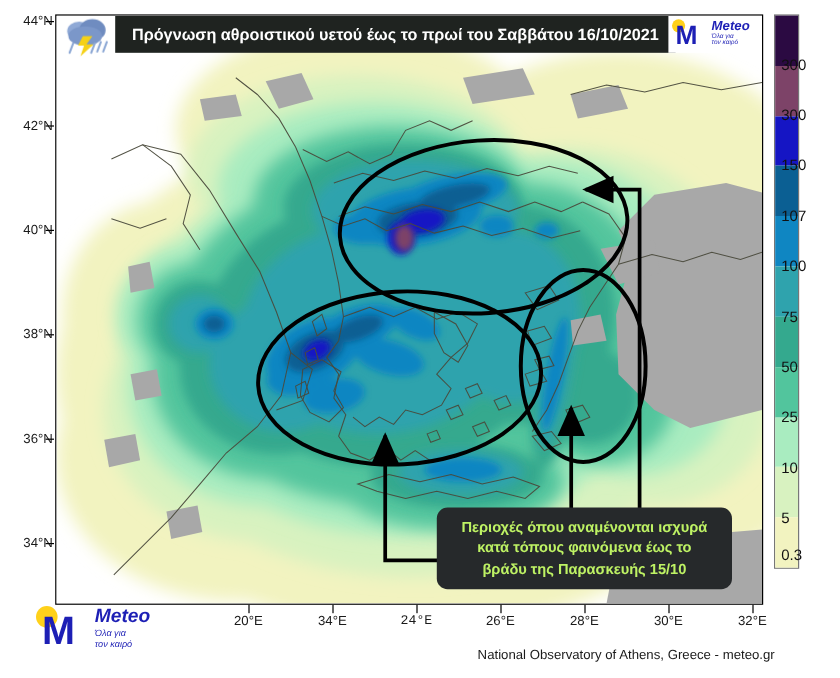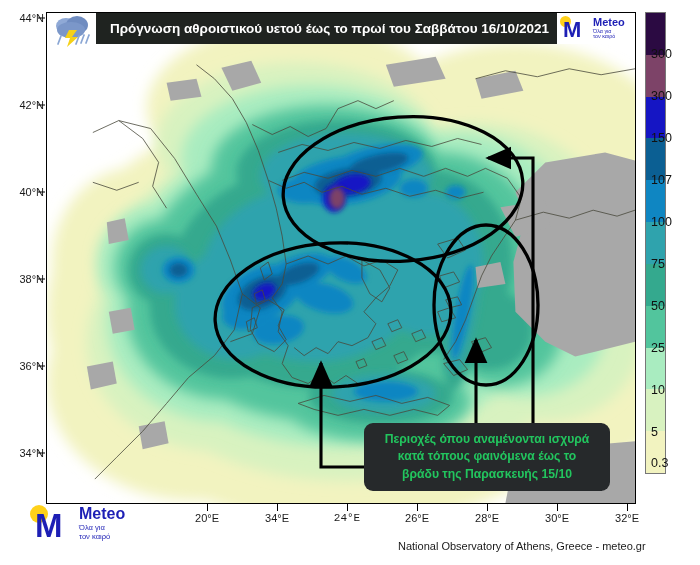--- a/index.html
+++ b/index.html
@@ -29,42 +29,42 @@
 
   
   #storm-icon{position:absolute;left:48px;top:11px;width:46px;height:38px;z-index:9;}
 
   
   #logo-top{position:absolute;left:556px;top:11px;width:80px;height:32px;z-index:9;
             background:#fff;display:flex;align-items:center;gap:3px;padding:1px 3px;box-sizing:border-box;}
   .logo-mark{position:relative;width:30px;height:26px;flex:0 0 auto;}
   .logo-dot{position:absolute;border-radius:50%;background:#ffd11a;}
   .logo-m{position:absolute;color:#1d1fb5;font-weight:bold;line-height:1;}
-  .logo-text{display:flex;flex-direction:column;justify-content:center;line-height:1;}
+  .logo-text{display:flex;flex-direction:column;justify-content:center;line-height:1;font-style:italic;}
   .logo-name{color:#1d1fb5;font-weight:bold;}
   .logo-tag{color:#1d1fb5;}
 
   
   #logo-bottom{position:absolute;left:30px;top:500px;width:150px;height:46px;
                display:flex;align-items:center;gap:5px;}
 
   
   #attribution{position:absolute;left:398px;top:540px;font-size:11px;color:#1a1a1a;
                white-space:nowrap;}
 
   
   #colorbar{position:absolute;left:645px;top:12px;width:21px;height:462px;
             border:1px solid #777;box-sizing:border-box;}
   .cb-cell{width:100%;}
   .cb-label{position:absolute;left:651px;font-size:12.5px;color:#111;white-space:nowrap;
             transform:translateY(-50%);}
 
   
   #callout{position:absolute;left:363px;top:422px;width:246px;
-           background:#26292b;border-radius:9px;color:#22c55e;z-index:12;
+           background:#26292b;border-radius:9px;color:#bef264;z-index:12;
            font-size:12.2px;font-weight:bold;line-height:1.42;text-align:center;
            padding:8px 10px;box-sizing:border-box;}
 
   
   #overlay{position:absolute;left:46px;top:12px;width:590px;height:492px;z-index:10;
            pointer-events:none;}
 </style>
 </head>
 <body>
 

